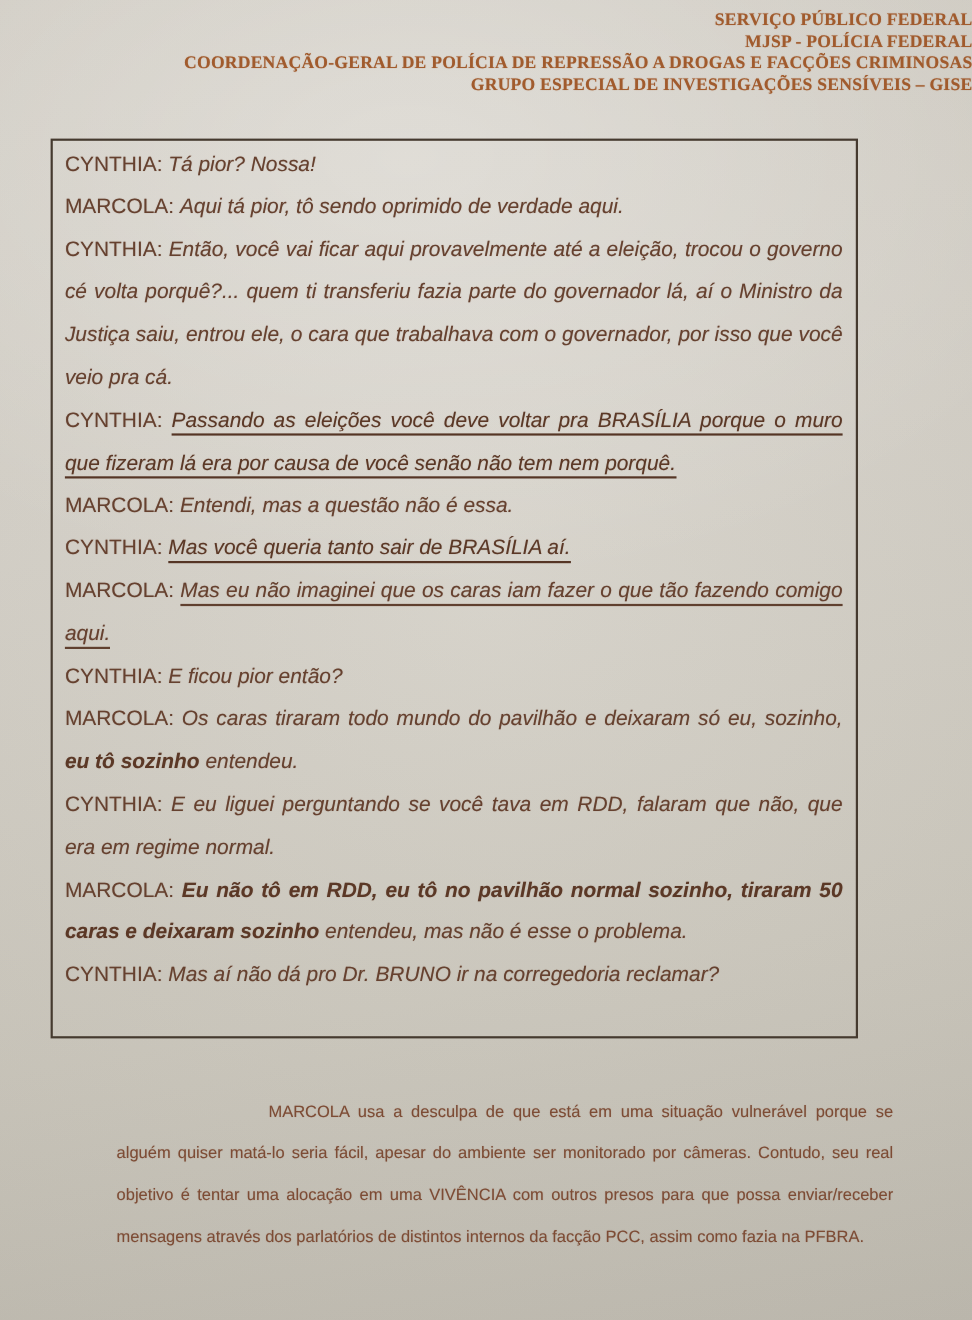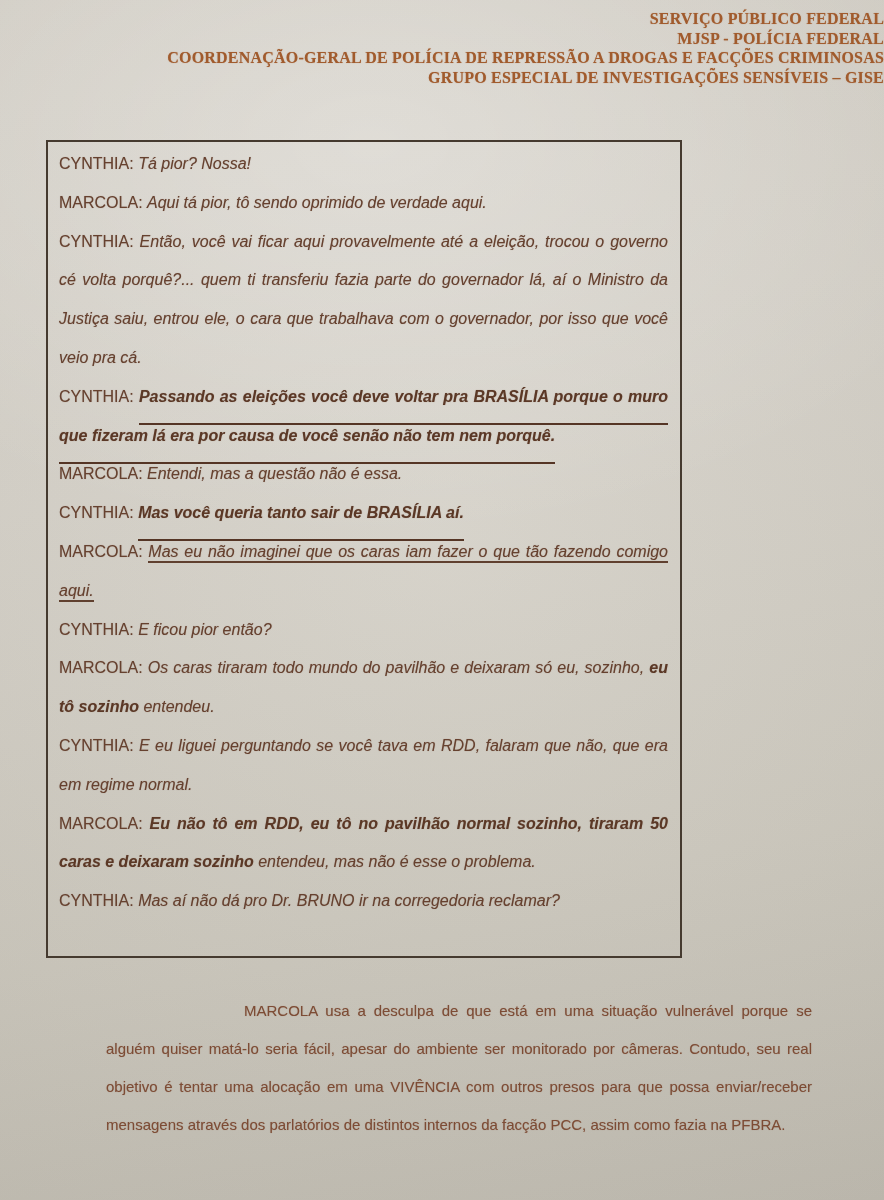--- a/index.html
+++ b/index.html
@@ -24,39 +24,39 @@
     font-weight: bold;
     font-size: 16px;
     line-height: 19.5px;
     letter-spacing: 0.2px;
     color: #a15b2d;
     text-shadow: 0 0 1px rgba(161,91,45,0.55);
   }
 
   .transcript-box {
     position: absolute;
-    top: 140px; left: 46px;
-    width: 636px;
+    top: 126px; left: 46px;
+    width: 734px;
     min-height: 818px;
     box-sizing: border-box;
     border: 2px solid #453a2f;
     padding: 3px 12px 5px 11px;
     color: #66412f;
-    font-size: 16px;
+    font-size: 19px;
     line-height: 38.8px;
     text-shadow: 0 0 1px rgba(102,65,47,0.40);
   }
 
   .t-line { margin: 0; text-align: justify; }
   .speaker { font-style: normal; }
   .seg-i  { font-style: italic; }
   .seg-bi { font-style: italic; font-weight: bold; color: #5b3826; }
   .seg-biu {
-    font-style: italic; font-weight: bold; color: #5b3826;
-    border-bottom: 2.5px solid #553525; padding-bottom: 18px;
+    font-style: italic; font-weight: normal; color: #5b3826;
+    border-bottom: 2.5px solid #553525; padding-bottom: 1px;
   }
   .seg-iu {
     font-style: italic;
     border-bottom: 2.5px solid #60402f; padding-bottom: 1px;
   }
 
   .summary {
     position: absolute;
     top: 976px; left: 90px;
     width: 706px;

